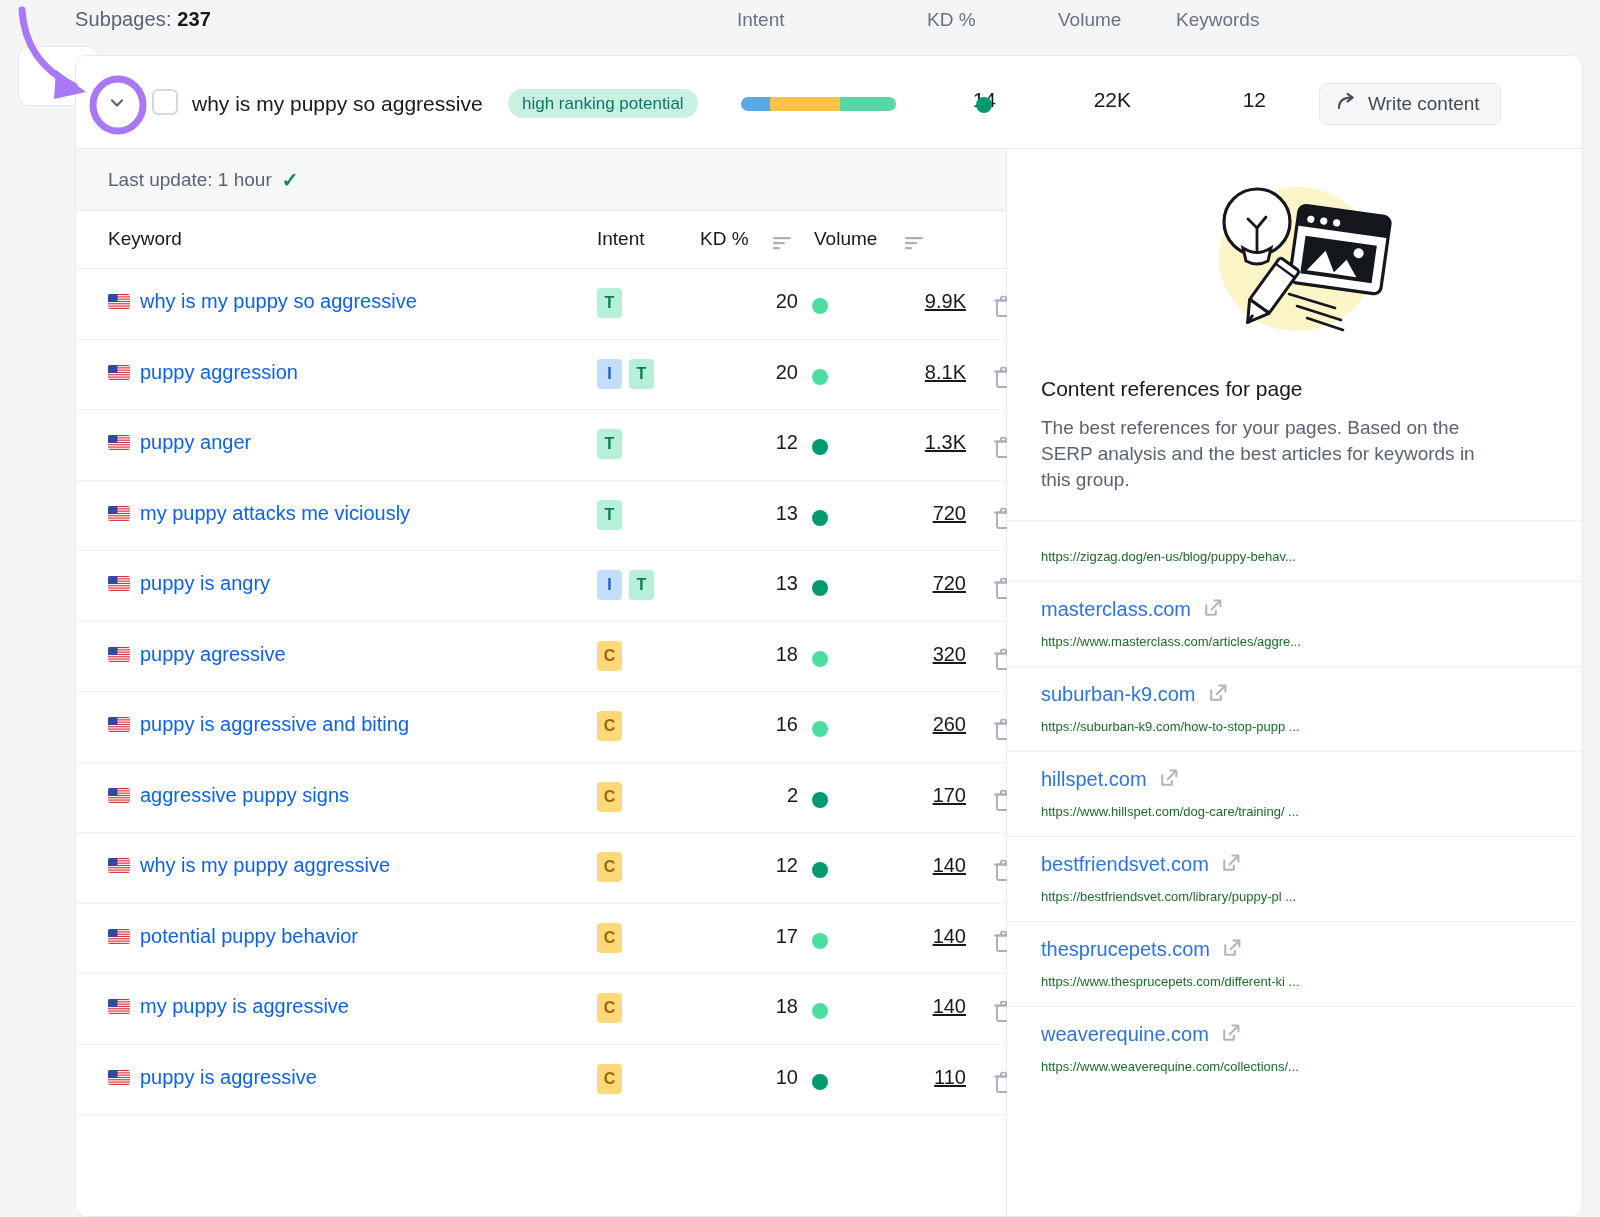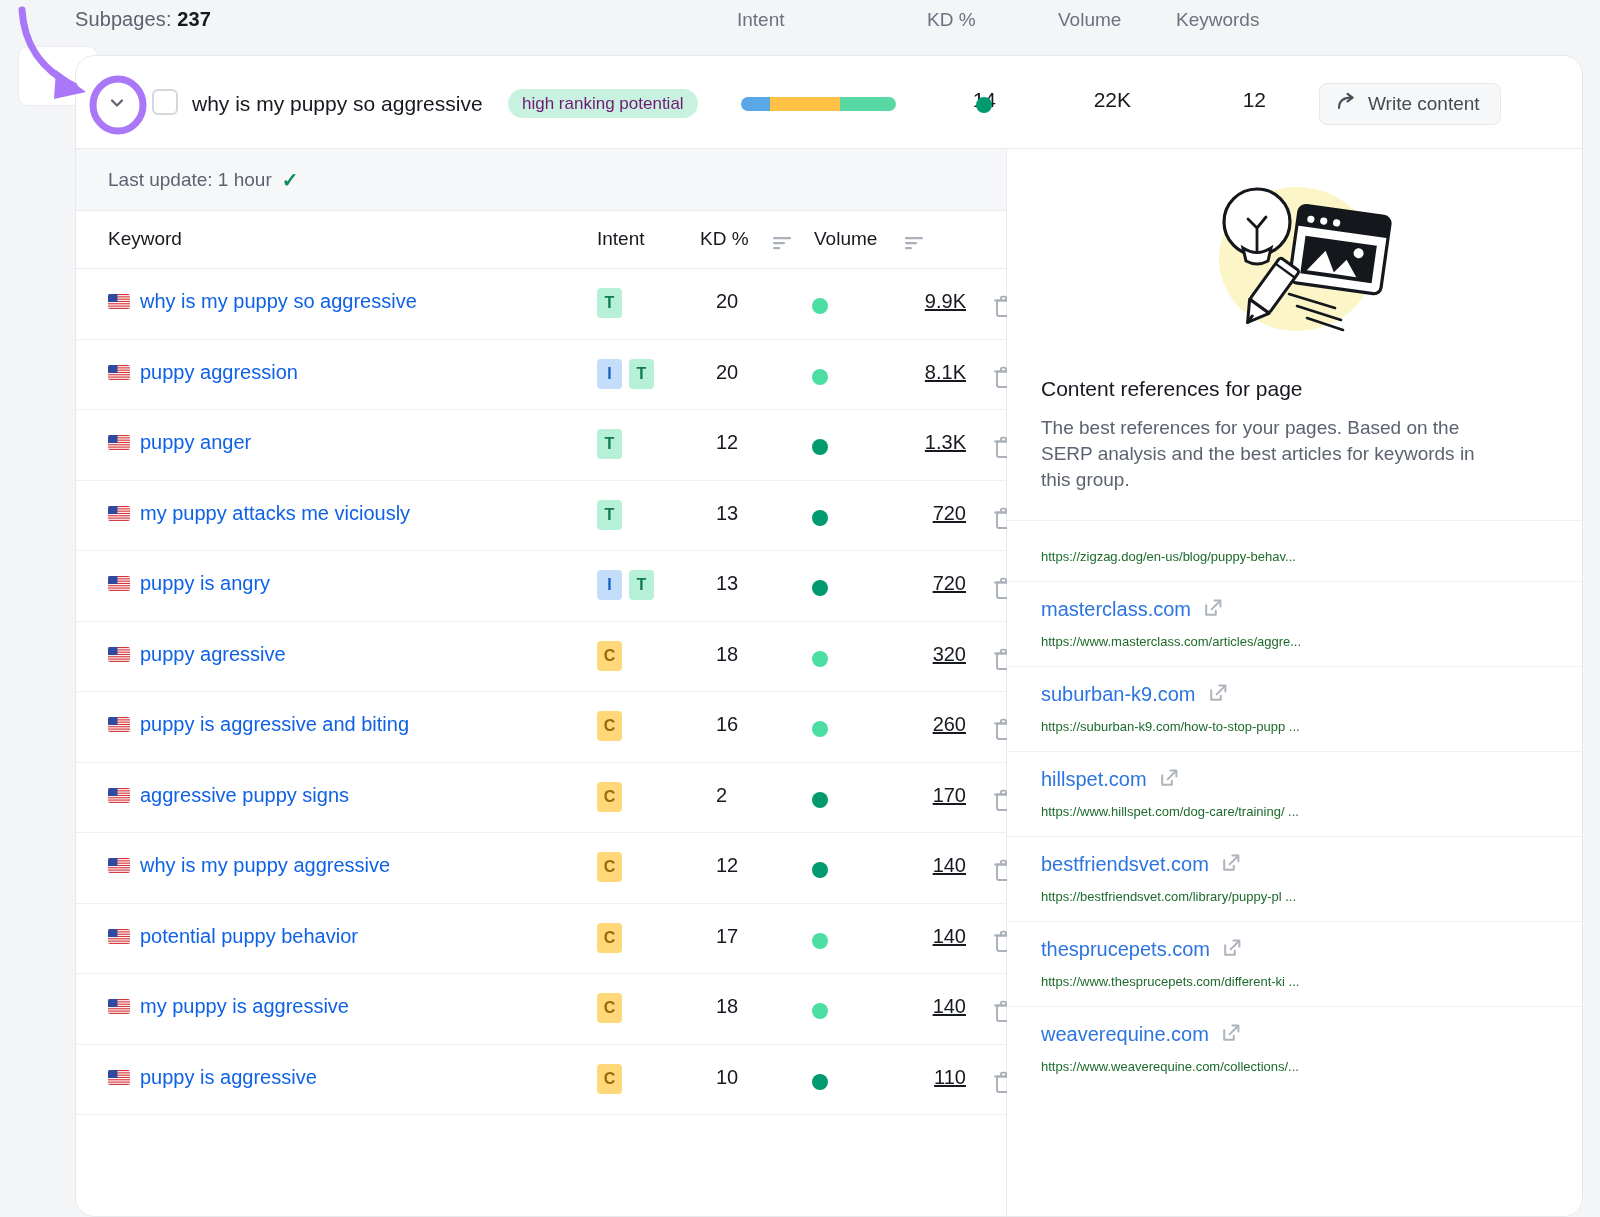--- a/index.html
+++ b/index.html
@@ -44,21 +44,21 @@
   .ch-kd      { left: 927px; }
   .ch-volume  { left: 1058px; }
   .ch-kw      { left: 1176px; }
 
   
   .main-card {
     position: absolute; left: 75px; top: 55px;
     width: 1508px; height: 1162px;
     background: #ffffff;
     border: 1px solid #e6e8eb;
-    border-radius: 20px;
+    border-radius: 12px;
     overflow: hidden;
   }
 
   
   .group-row {
     position: relative; height: 93px; width: 100%;
     background: #ffffff;
     border-bottom: 1px solid #e9ebee;
   }
   .chev-btn {
@@ -73,21 +73,21 @@
     width: 26px; height: 26px; border: 2px solid #d4d8dd;
     border-radius: 6px; background: #fff; cursor: pointer;
   }
   .grp-title {
     position: absolute; left: 116px; top: 36px;
     font-size: 21px; color: #16191f; white-space: nowrap;
   }
   .pill-hrp {
     position: absolute; left: 432px; top: 33px;
     height: 29px; padding: 0 14px;
-    background: #c8f2df; color: #701a75;
+    background: #c8f2df; color: #0f766e;
     border-radius: 15px; font-size: 17px;
     display: flex; align-items: center; white-space: nowrap;
   }
   .intent-bar {
     position: absolute; left: 665px; top: 41px;
     width: 155px; height: 14px; border-radius: 7px; overflow: hidden;
     display: flex;
   }
   .intent-bar i { display:block; height: 100%; }
   .g-kd {
@@ -169,21 +169,21 @@
   .badge {
     width: 25px; height: 30px; border-radius: 4px;
     display: flex; align-items: center; justify-content: center;
     font-size: 16px; font-weight: 700;
   }
   .badge.T { background: #b6f0d6; color: #0e7b55; }
   .badge.I { background: #c3ddfb; color: #1760bf; }
   .badge.C { background: #ffd879; color: #9a6a08; }
   .kd-val {
     position: absolute; left: 640px; top: 21px; width: 82px;
-    text-align: left; font-size: 20px; color: #16191f;
+    text-align: right; font-size: 20px; color: #16191f;
   }
   .kd-dot {
     position: absolute; left: 736px; top: 29px;
     width: 16px; height: 16px; border-radius: 50%;
   }
   .vol-val {
     position: absolute; left: 790px; top: 21px; width: 100px;
     text-align: right; font-size: 20px; color: #16191f; text-decoration: underline;
   }
   .trash {

